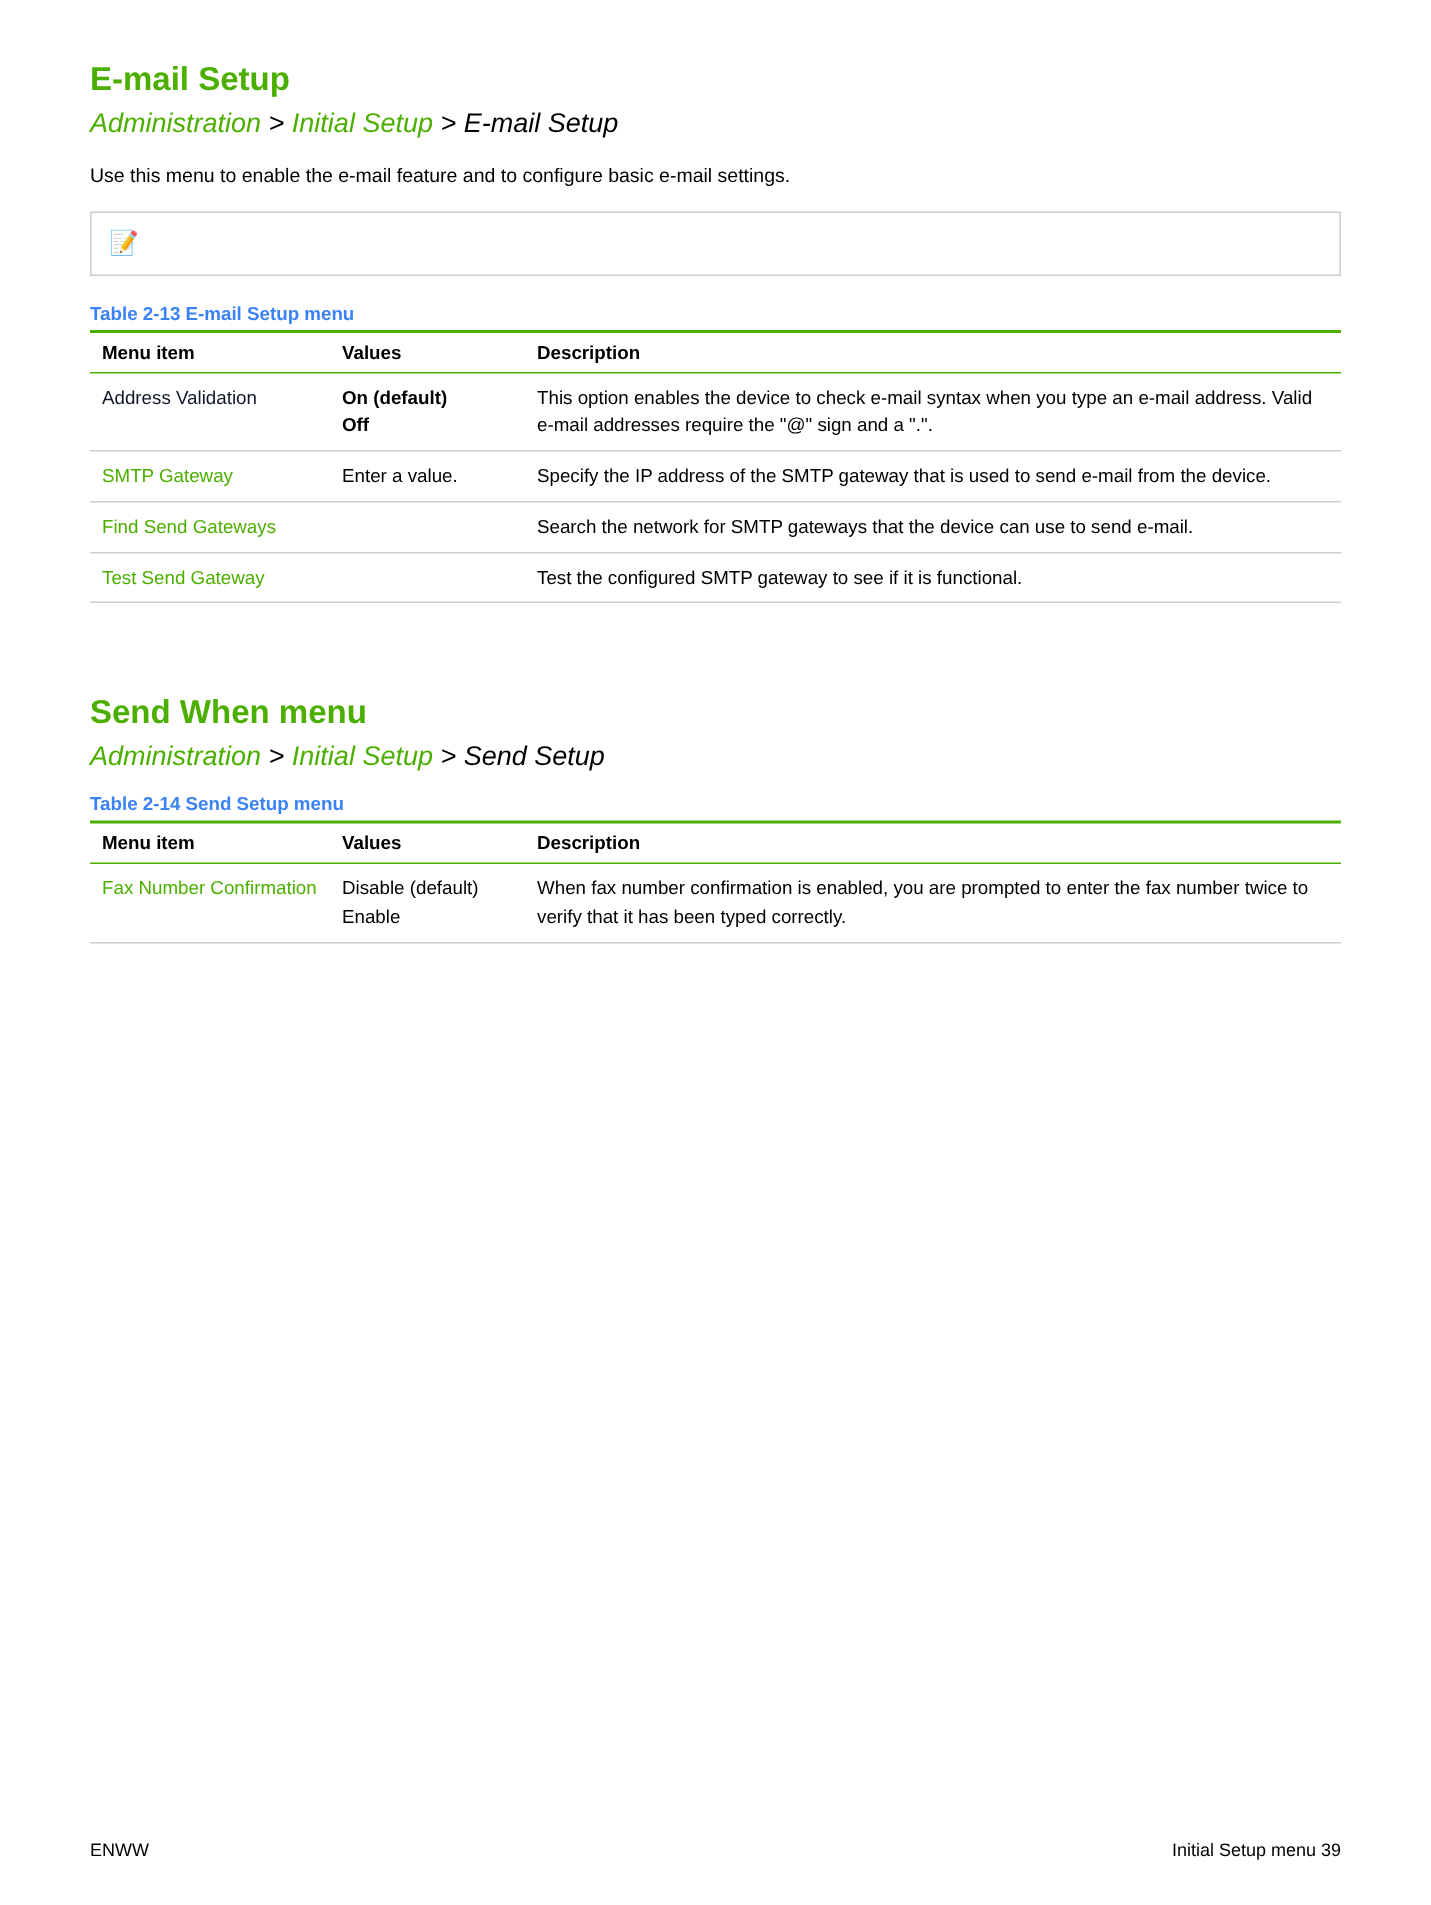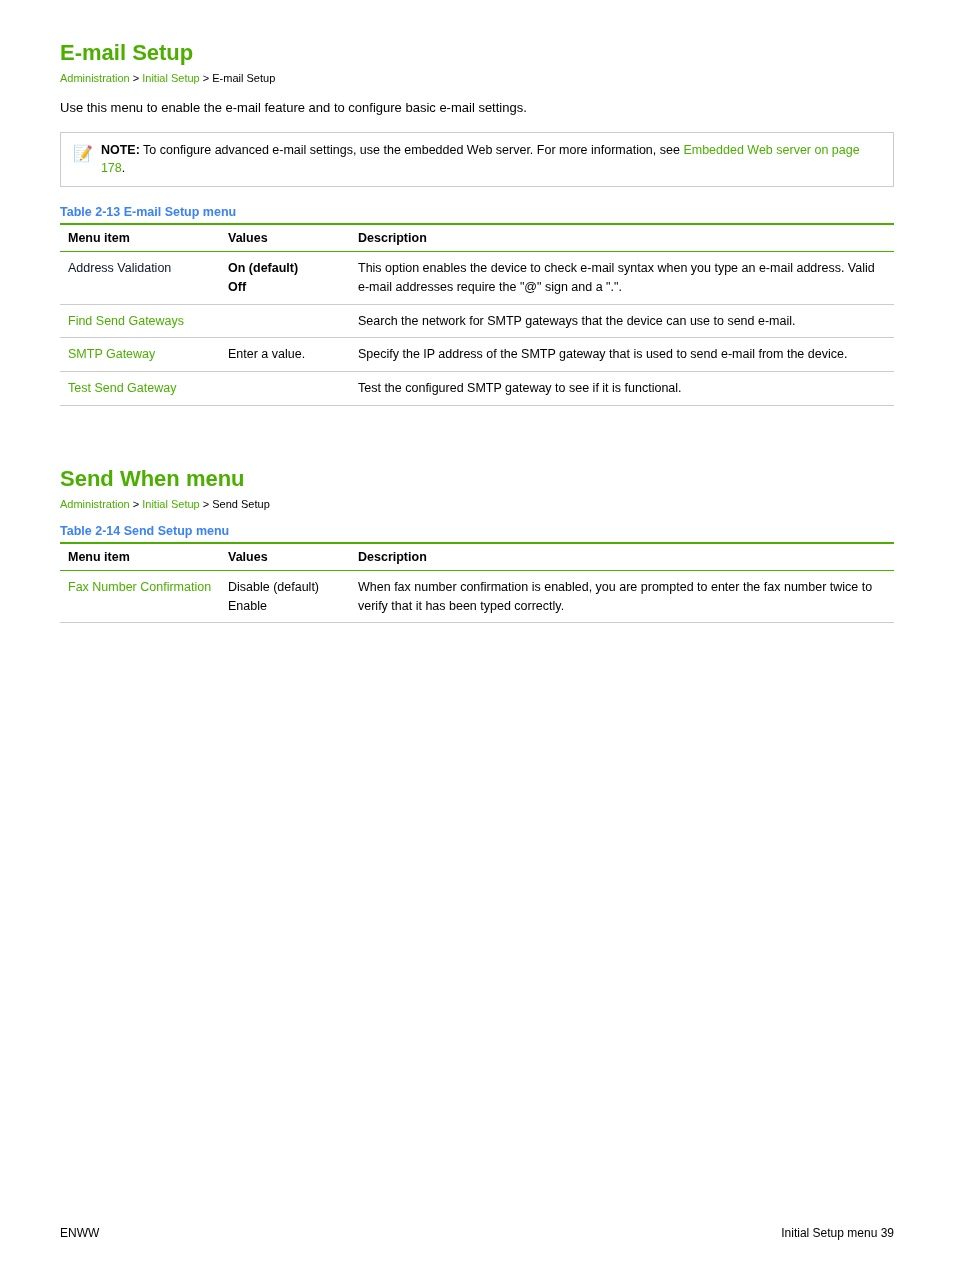--- a/index.html
+++ b/index.html
@@ -15,21 +15,22 @@
 
     .section-title {
       font-size: 22px;
       font-weight: bold;
       color: #4caf00;
       margin-bottom: 6px;
     }
 
     .breadcrumb {
       margin-bottom: 14px;
-      font-size: 11px;
+      font-size: 18px;
+      font-style: italic;
     }
 
     .breadcrumb a {
       color: #4caf00;
       text-decoration: none;
     }
 
     .breadcrumb span {
       color: #000;
     }
@@ -133,52 +134,48 @@
 <h1 class="section-title">E-mail Setup</h1>
 
 <div class="breadcrumb">
   <a>Administration</a><span> &gt; </span><a>Initial Setup</a><span> &gt; </span><span>E-mail Setup</span>
 </div>
 
 <p class="intro-text">Use this menu to enable the e-mail feature and to configure basic e-mail settings.</p>
 
 <div class="note-box">
   <span class="note-icon">📝</span>
-  <span class="note-text">
-    <strong>NOTE:</strong>
-    <span>To configure advanced e-mail settings, use the embedded Web server. For more information, see </span><a>Embedded Web server on page 178</a><span>.</span>
-  </span>
 </div>
 
 <p class="table-caption"><strong>Table 2-13  E-mail Setup menu</strong></p>
 
 <table>
   <thead>
     <tr>
       <th class="col-menu">Menu item</th>
       <th class="col-values">Values</th>
       <th class="col-desc">Description</th>
     </tr>
   </thead>
   <tbody id="email-table-body">
   <tr>
         <td><a style="color: #0f172a; text-decoration: none;">Address Validation</a></td>
         <td style="white-space: pre-line; font-weight: bold;">On (default)
 Off</td>
         <td>This option enables the device to check e-mail syntax when you type an e-mail address. Valid e-mail addresses require the "@" sign and a ".".</td>
       </tr>
       <tr>
+        <td><a style="color: rgb(76, 175, 0); text-decoration: none;">SMTP Gateway</a></td>
+        <td style="white-space: pre-line;">Enter a value.</td>
+        <td>Specify the IP address of the SMTP gateway that is used to send e-mail from the device.</td>
+      </tr>
+      <tr>
         <td><a style="color: rgb(76, 175, 0); text-decoration: none;">Find Send Gateways</a></td>
         <td style="white-space: pre-line;"></td>
         <td>Search the network for SMTP gateways that the device can use to send e-mail.</td>
-      </tr>
-      <tr>
-        <td><a style="color: rgb(76, 175, 0); text-decoration: none;">SMTP Gateway</a></td>
-        <td style="white-space: pre-line;">Enter a value.</td>
-        <td>Specify the IP address of the SMTP gateway that is used to send e-mail from the device.</td>
       </tr>
       <tr>
         <td><a style="color: rgb(76, 175, 0); text-decoration: none;">Test Send Gateway</a></td>
         <td style="white-space: pre-line;"></td>
         <td>Test the configured SMTP gateway to see if it is functional.</td>
       </tr>
     </tbody>
 </table>
 
 <h1 class="section-title">Send When menu</h1>

